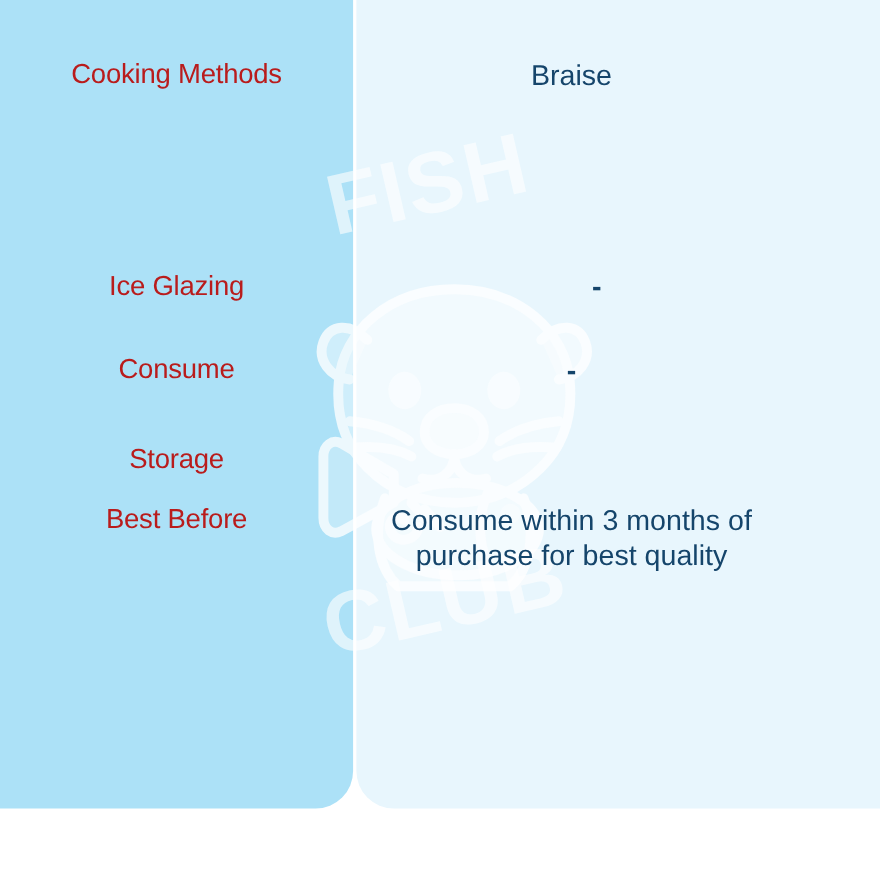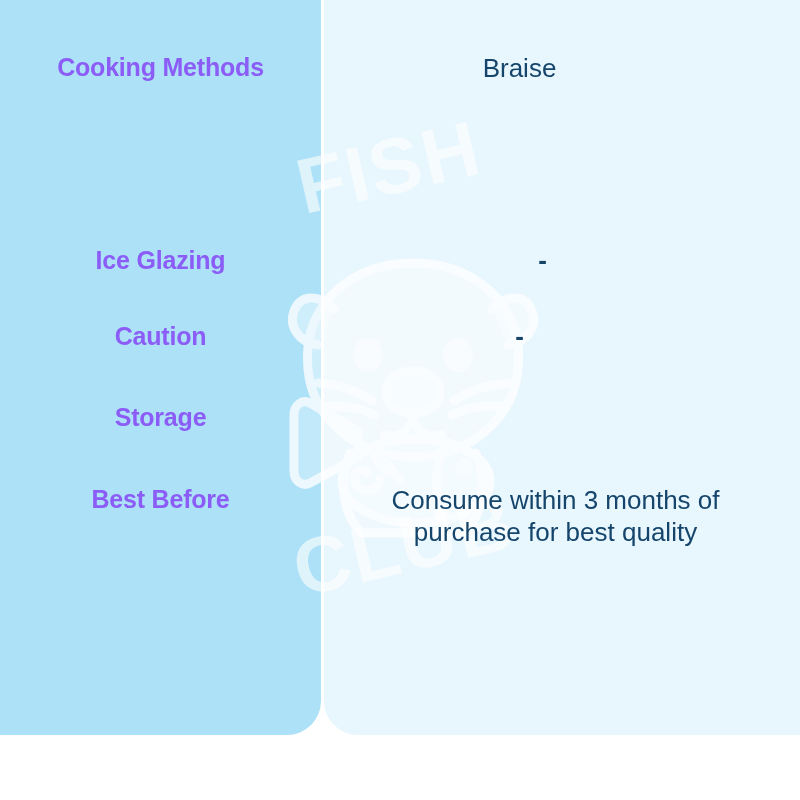--- a/index.html
+++ b/index.html
@@ -100,22 +100,22 @@
     padding: 0 14px;
     text-align: center;
   }
   .cell-value {
     width: 397px;
     box-sizing: border-box;
     padding: 0 8px;
     text-align: center;
   }
   .label-main {
-    color: #8b5cf6;
-    font-weight: 700;
+    color: #b91c1c;
+    font-weight: 400;
     font-size: 25px;
     line-height: 30px;
     letter-spacing: -.2px;
   }
   .label-sub {
     color: #ffffff;
     font-weight: 400;
     font-size: 18px;
     line-height: 24px;
     margin-top: 2px;
@@ -145,21 +145,21 @@
     font-weight: 600;
     font-size: 26px;
     line-height: 30px;
   }
 
   #row-cooking  { top: 52px; }
   #row-gutloss  { top: 128px; }
   #row-ice      { top: 245px; gap: 23px; }
   #row-caution  { top: 321px; }
   #row-storage  { top: 402px; }
-  #row-best     { top: 484px; gap: 36px; }
+  #row-best     { top: 457px; }
 
   
   #footer {
     position: absolute;
     left: 0;
     top: 735px;
     width: 800px;
     height: 65px;
     display: flex;
     align-items: center;
@@ -250,21 +250,21 @@
       <div class="cell-label">
         <div class="label-main">Ice Glazing</div>
       </div>
       <div class="cell-value">
         <div class="value-dash">-</div>
       </div>
     </div>
 
     <div class="row" id="row-caution">
       <div class="cell-label">
-        <div class="label-main">Caution</div>
+        <div class="label-main">Consume</div>
       </div>
       <div class="cell-value">
         <div class="value-dash">-</div>
       </div>
     </div>
 
     <div class="row" id="row-storage">
       <div class="cell-label">
         <div class="label-main">Storage</div>
       </div>

